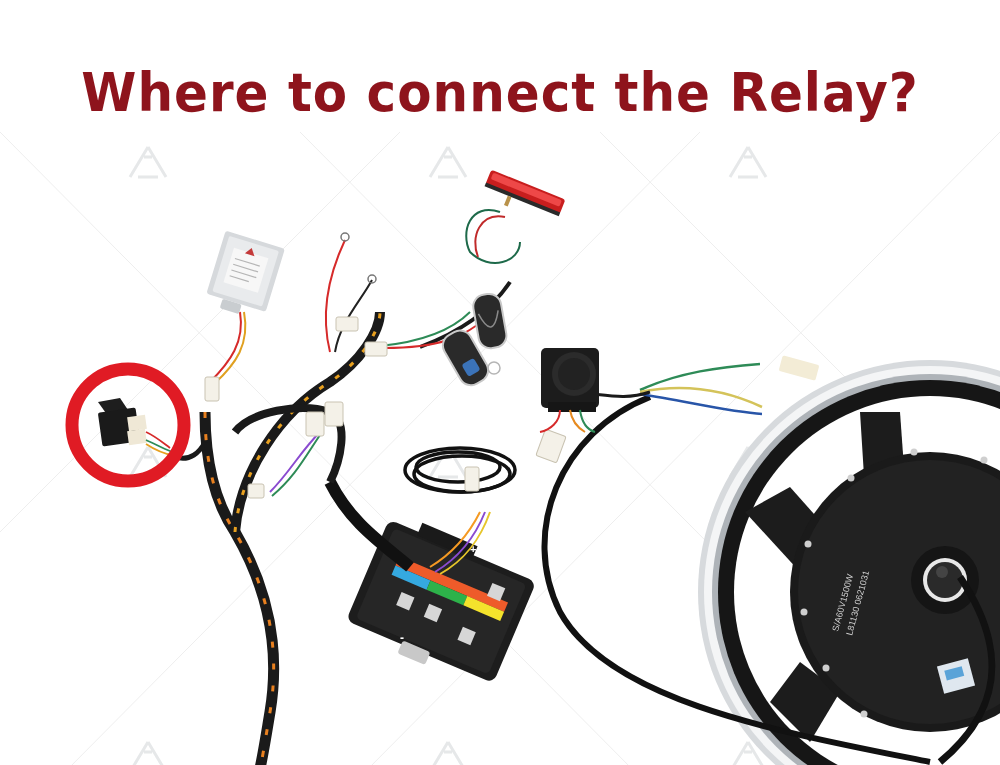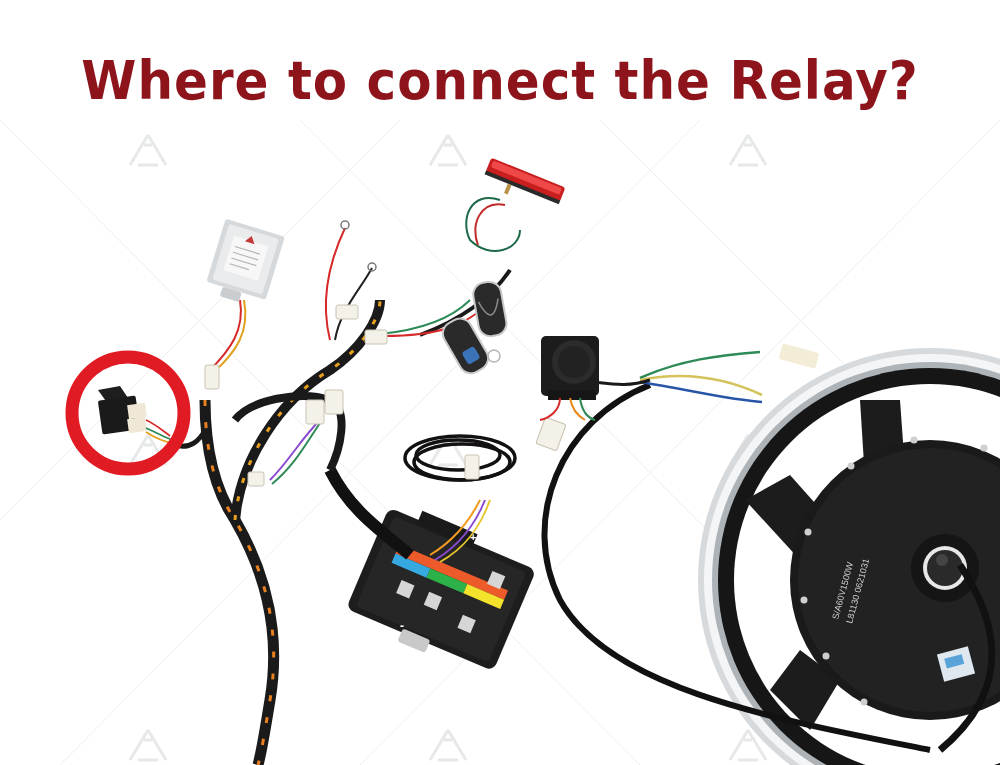--- a/index.html
+++ b/index.html
@@ -1,18 +1,18 @@
 <!DOCTYPE html>
 <html><head>
 <meta charset="utf-8">
 <style>
   html,body{margin:0;padding:0;background:#ffffff;}
   body{width:1000px;height:765px;overflow:hidden;position:relative;font-family:"Liberation Sans",sans-serif;}
   .title{position:absolute;left:0;top:52px;width:1000px;text-align:center;font-family:"DejaVu Sans",sans-serif;font-weight:bold;font-size:50px;letter-spacing:1px;color:#8e141c;transform:scaleY(1.05);}
-  .stage{position:absolute;left:0;top:0;width:1000px;height:605px;}
+  .stage{position:absolute;left:0;top:12px;width:1000px;height:605px;}
 </style>
 </head>
 <body>
 
 <div class="stage">
 
   <div class="title">Where to connect the Relay?</div>
 
   <svg width="1000" height="765" viewBox="0 0 1000 765" style="position:absolute;left:0;top:0;">
 

